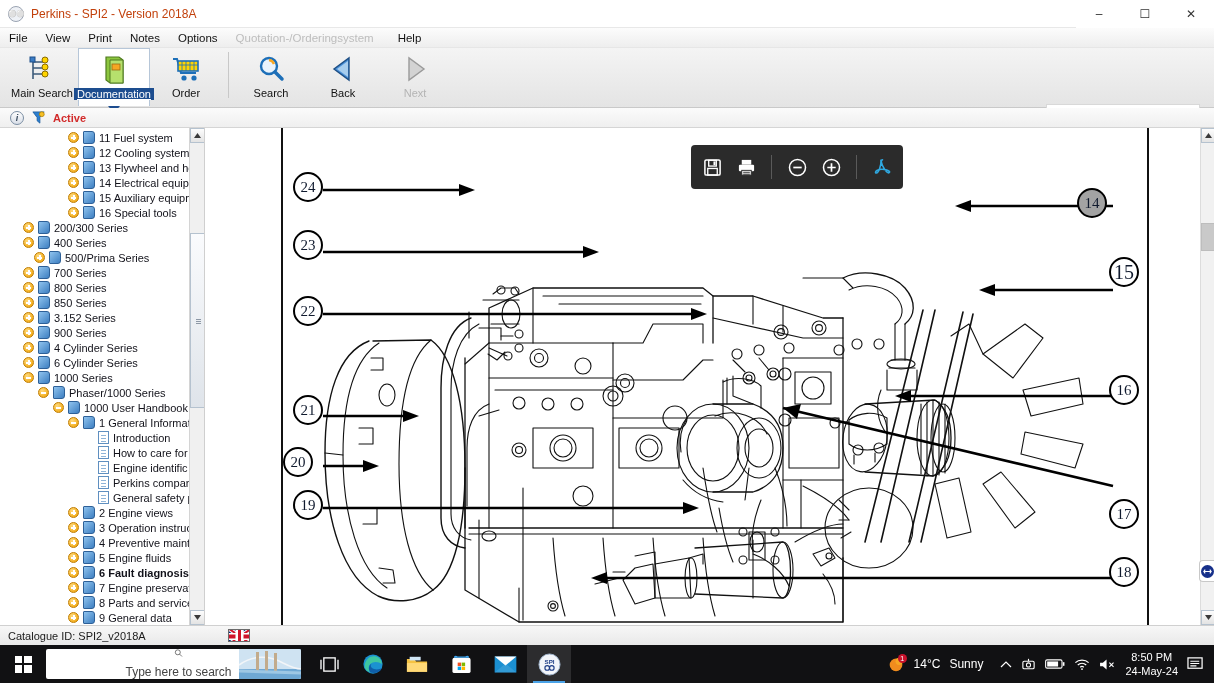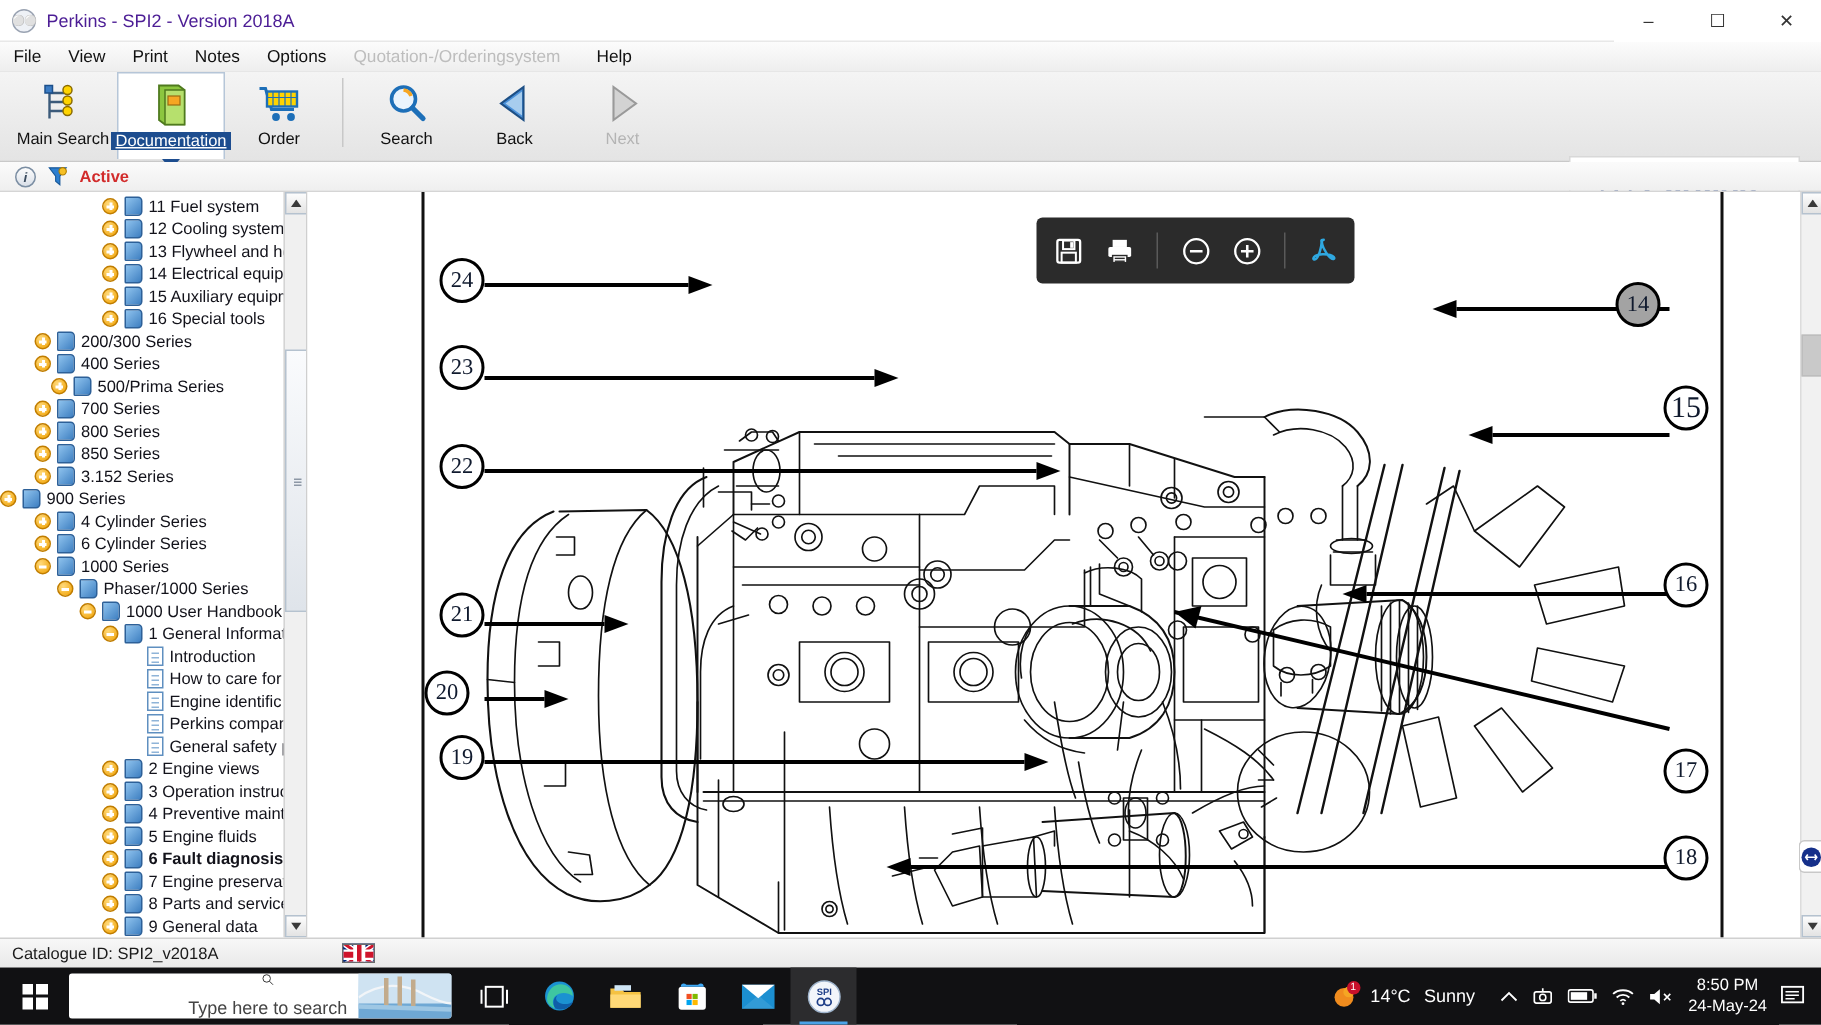--- a/index.html
+++ b/index.html
@@ -18,21 +18,21 @@
     position: absolute; left: 0; top: 0; width: 1214px; height: 28px;
     background: #ffffff; border-bottom: 1px solid #e8e8e8;
     display: flex; align-items: center;
   }
   .title-icon {
     width: 16px; height: 16px; margin-left: 8px; margin-right: 7px;
     border-radius: 50%; border: 1px solid #9aa3b2; background: #eef1f6;
     display: flex; align-items: center; justify-content: center;
     font-size: 7px; color: #445; letter-spacing: -1px;
   }
-  .title-text { font-size: 12px; color: #4c1d95; }
+  .title-text { font-size: 12px; color: #c2410c; }
   .win-controls { position: absolute; right: 0; top: 0; height: 28px; display: flex; }
   .win-btn {
     width: 46px; height: 28px; display: flex; align-items: center; justify-content: center;
     font-size: 12px; color: #333; background: #fff;
   }
 
   
   .menubar {
     position: absolute; left: 0; top: 28px; width: 1214px; height: 20px;
     background: #f3f3f3; display: flex; align-items: center;
@@ -425,21 +425,21 @@
           <div class="tree-row" style="padding-left: 23px;">
             <div class="plus"></div>
             <div class="folder-ico"></div>
             <span>850 Series</span>
           </div>
           <div class="tree-row" style="padding-left: 23px;">
             <div class="plus"></div>
             <div class="folder-ico"></div>
             <span>3.152 Series</span>
           </div>
-          <div class="tree-row" style="">
+          <div class="tree-row" style="padding-left: 23px;">
             <div class="plus"></div>
             <div class="folder-ico"></div>
             <span>900 Series</span>
           </div>
           <div class="tree-row" style="padding-left: 23px;">
             <div class="plus"></div>
             <div class="folder-ico"></div>
             <span>4 Cylinder Series</span>
           </div>
           <div class="tree-row" style="padding-left: 23px;">

